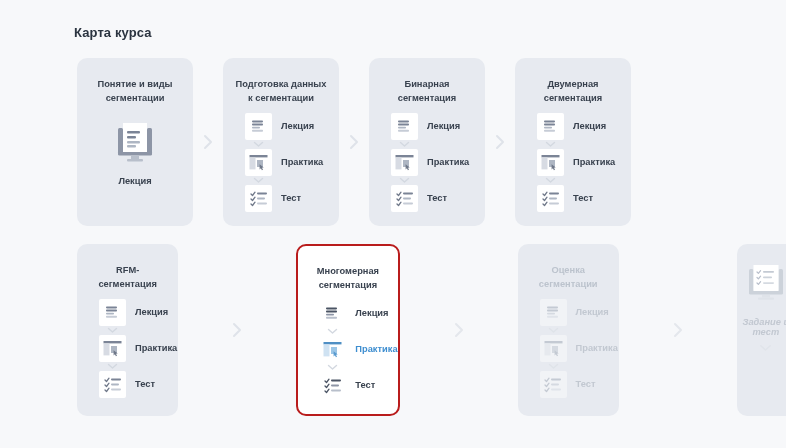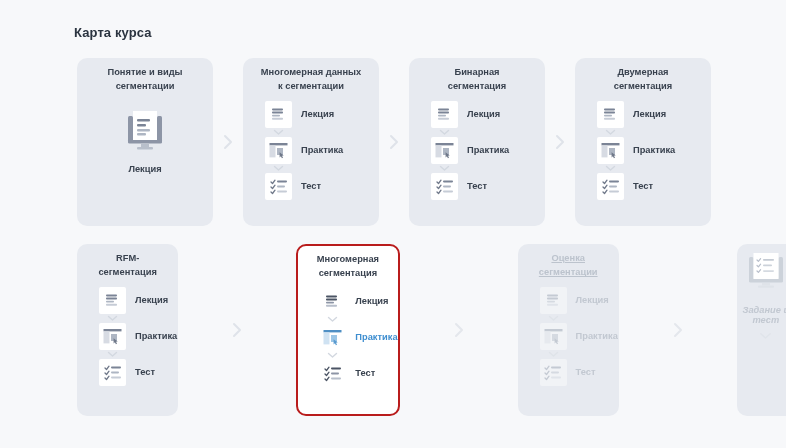--- a/index.html
+++ b/index.html
@@ -22,44 +22,44 @@
 
   .grid {
     position: absolute;
     left: 77px; top: 58px;
     width: 634px;
   }
   .row { display: flex; align-items: stretch; }
   .row.row2 { margin-top: 18px; gap: 44px; }
 
   .card {
-    width: 136px;
+    width: 116px;
     border-radius: 10px;
     background: #e7eaf0;
     position: relative;
-    padding-top: 0;
+    padding-top: 12px;
     border: 1px solid transparent;
   }
   .card.r1 { height: 168px; }
   .card.r2 { height: 172px; }
   .card.active {
     background: #ffffff;
     border: 2px solid #b91c1c;
   }
 
   .card-title {
     text-align: center;
     font-size: 9.3px;
     font-weight: bold;
     color: #39424f;
     line-height: 1.55;
     padding: 6px 10px 0;
     min-height: 30px;
   }
-  .card.muted .card-title { color: #bcc3cd; text-decoration: underline; }
+  .card.muted .card-title { color: #bcc3cd; }
 
   .arrow-cell {
     width: 30px;
     display: flex;
     align-items: center;
     justify-content: center;
     flex: 0 0 30px;
   }
   .chev-right { display: block; }
 
@@ -155,21 +155,21 @@
       </div>
 
       <div class="arrow-cell">
         <svg class="chev-right" width="10" height="16" viewBox="0 0 10 16">
           <polyline points="2,2 8,8 2,14" fill="none" stroke="#dfe3e9" stroke-width="2" stroke-linecap="round" stroke-linejoin="round"></polyline>
         </svg>
       </div>
 
       <div class="card r1">
         <div class="card-title">
-          <span>Многомерная данных</span><br>
+          <span>Подготовка данных</span><br>
           <span>к сегментации</span>
         </div>
         <div class="items">
           <div class="item">
             <span class="ico-tile">
               <svg width="19" height="19" viewBox="0 0 19 19">
                 <rect x="3" y="3.5" width="11" height="1.9" rx=".8" fill="#7b8496"></rect>
                 <rect x="3" y="6.6" width="11" height="1.9" rx=".8" fill="#7b8496"></rect>
                 <rect x="3" y="9.7" width="8" height="1.9" rx=".8" fill="#aeb6c3"></rect>
                 <rect x="3" y="12.8" width="11" height="1.9" rx=".8" fill="#c6ccd6"></rect>

